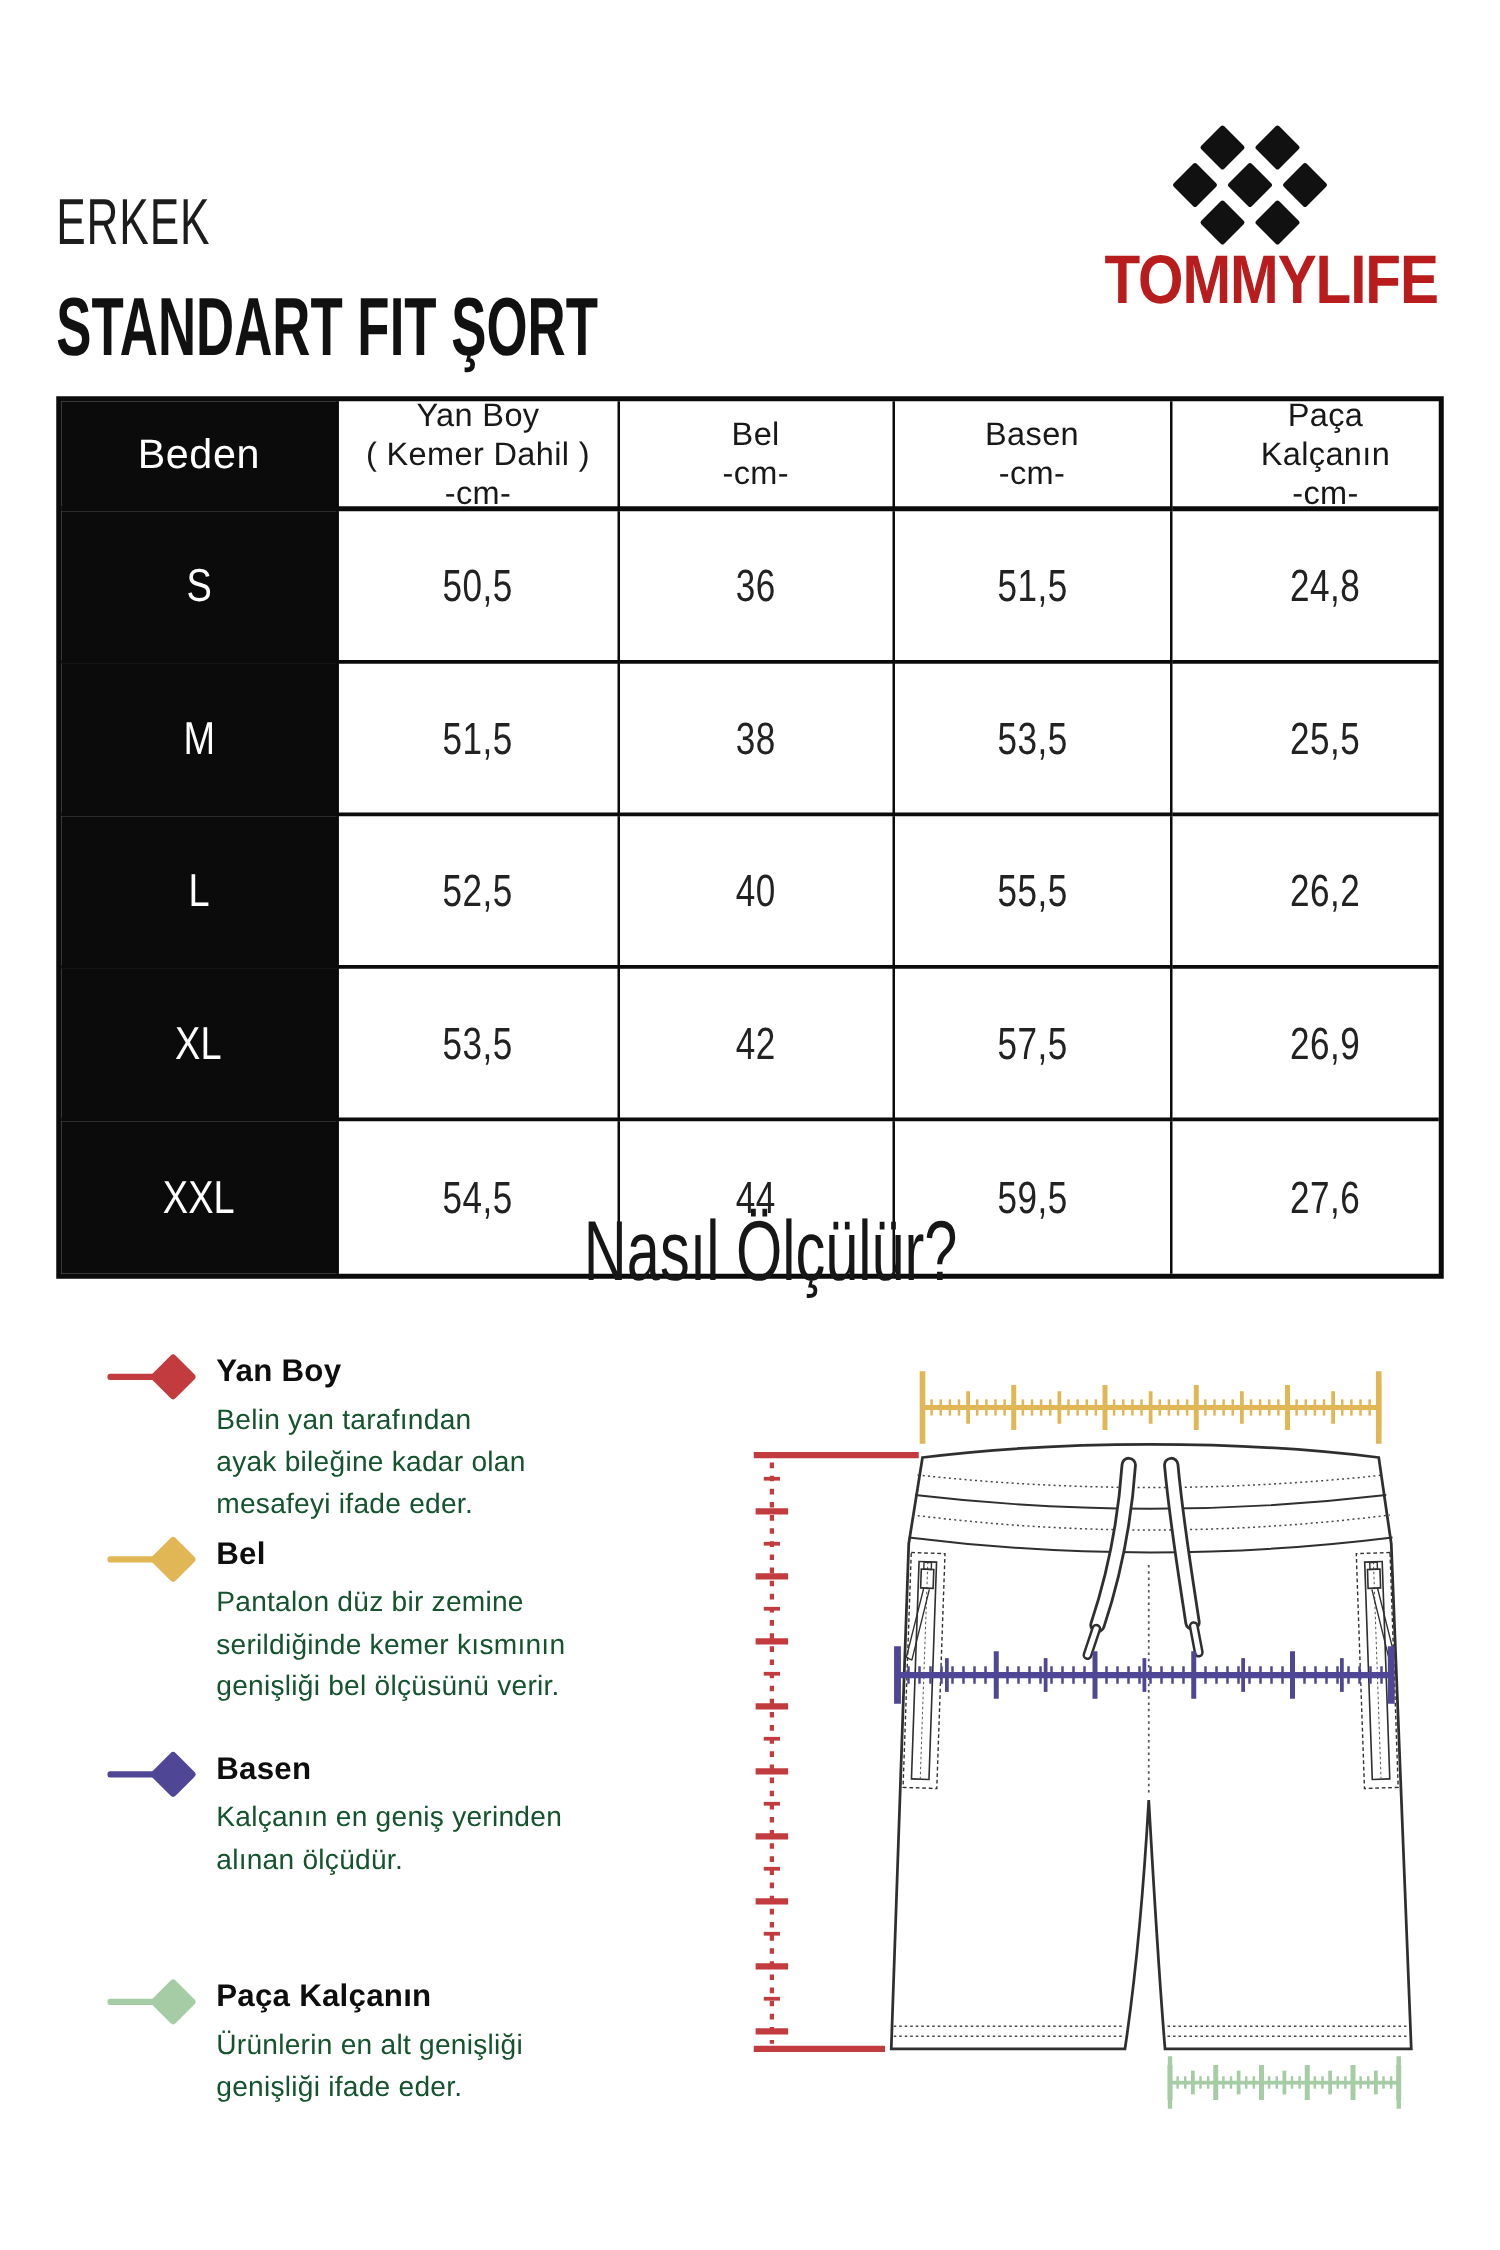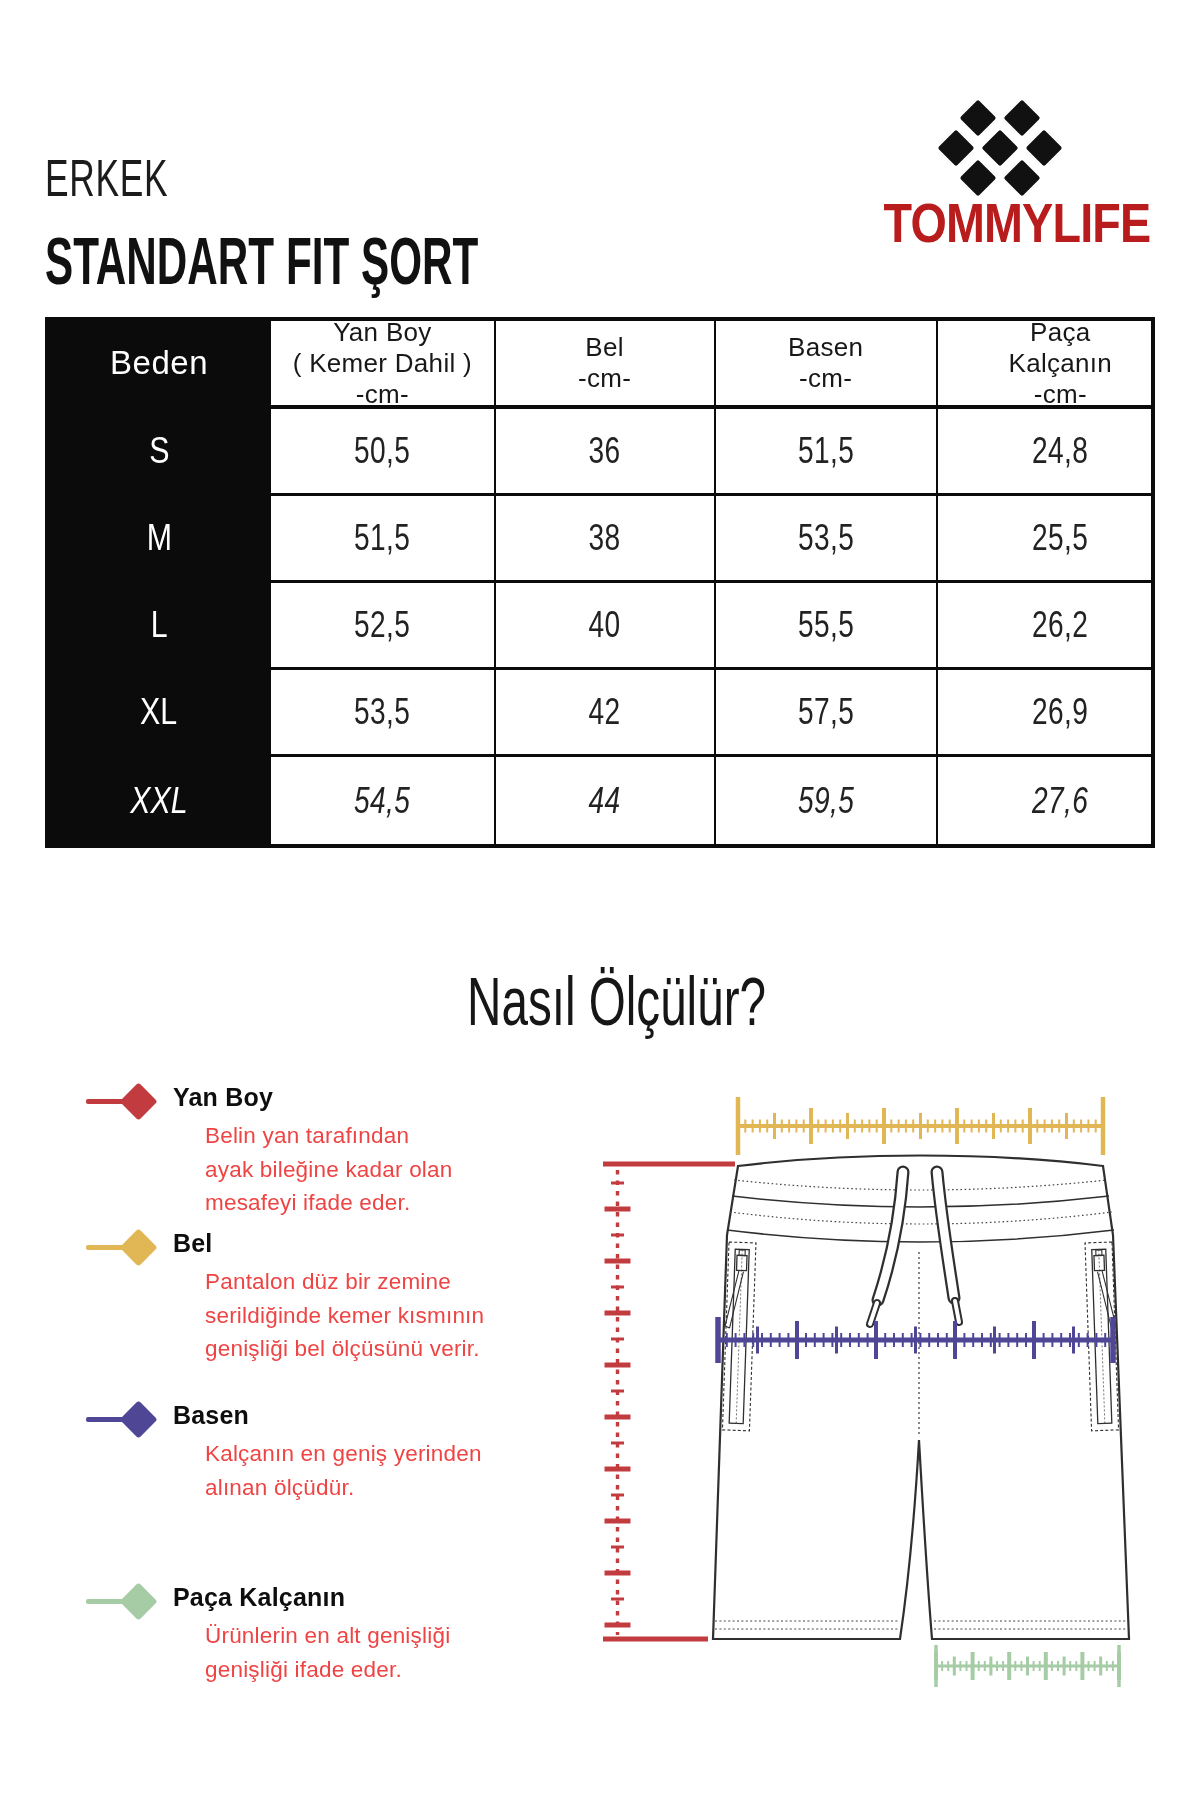--- a/index.html
+++ b/index.html
@@ -19,50 +19,50 @@
              color:#1c1c1c; transform:scaleX(.68); line-height:1; }
   .t-main  { left:45px; top:228px; font-size:66px; font-weight:700; letter-spacing:0;
              color:#111; transform:scaleX(.64); line-height:1; }
   .logo-diamonds { left:925px; top:95px; width:150px; height:106px; }
   .t-brand { left:860px; top:196px; width:280px; text-align:center; font-size:55px;
              font-weight:700; color:#b91c1c; line-height:1; }
   .t-brand .condc { transform:scaleX(.85); letter-spacing:-1px; }
 
   
   .sizes-table {
-    left:45px; top:317px; width:1110px; height:531px;
+    left:45px; top:317px; width:1110px; height:706px;
     border:4px solid #0b0b0b; background:#fff;
     display:grid;
     grid-template-columns: 1fr 1.01fr 0.99fr 1fr 0.96fr;
     grid-template-rows: 88px repeat(5, 1fr);
   }
   .cell { display:flex; flex-direction:column; align-items:center; justify-content:center;
           border-right:2px solid #0b0b0b; border-bottom:3px solid #0b0b0b; }
   .cell.lastcol { border-right:none;padding-left:32px; }
-  .cell.lastrow { border-bottom:none;font-style:italic; }
+  .cell.lastrow { border-bottom:none; }
   .cell.hrow { border-bottom:4px solid #0b0b0b; }
   .cell.dark { background:#0b0b0b; color:#fff; border-color:#0b0b0b; }
   .hcell-line { font-size:26px; font-weight:500; line-height:31px; color:#181818; letter-spacing:.3px; }
   .beden { font-size:33px; font-weight:500; letter-spacing:.5px; }
   .sizelabel { font-size:37px; font-weight:400; color:#fff; transform:scaleX(.82); transform-origin:center; }
   .num { font-size:36px; font-weight:500; color:#222; transform:scaleX(.78); transform-origin:center; letter-spacing:.5px; }
 
   
   .t-howto { left:17px; top:962px; width:1200px; text-align:center; font-size:68px;
              font-weight:400; color:#161616; line-height:1.15; }
   .t-howto .condc { transform:scaleX(.70); }
 
   .legend-item { left:86px; width:420px; }
   .legend-icon { position:absolute; left:0; width:78px; height:40px; }
   .legend-line { position:absolute; left:0; width:44px; height:4.5px; border-radius:2px; }
   .legend-diamond { position:absolute; width:27px; height:27px; border-radius:3px;
                     transform:rotate(45deg); }
   .legend-text { position:absolute; left:87px; top:0; }
   .legend-title { font-size:25px; font-weight:700; color:#0e0e0e; line-height:30px; margin-bottom:7px; letter-spacing:.2px; }
-  .legend-desc  { font-size:22.5px; font-weight:400; color:#ef4444; line-height:33.5px; letter-spacing:.2px;margin-left:32px; }
+  .legend-desc  { font-size:22.5px; font-weight:400; color:#14532d; line-height:33.5px; letter-spacing:.2px; }
   #illustration-svg { position:absolute; left:0; top:0; width:1200px; height:1800px; }
 </style>
 </head>
 <body>
 
 <div class="abs t-erkek cond">ERKEK</div>
 <div class="abs t-main cond">STANDART FIT ŞORT</div>
 
 <svg class="abs logo-diamonds" viewBox="0 0 150 106">
   <g fill="#111111">

